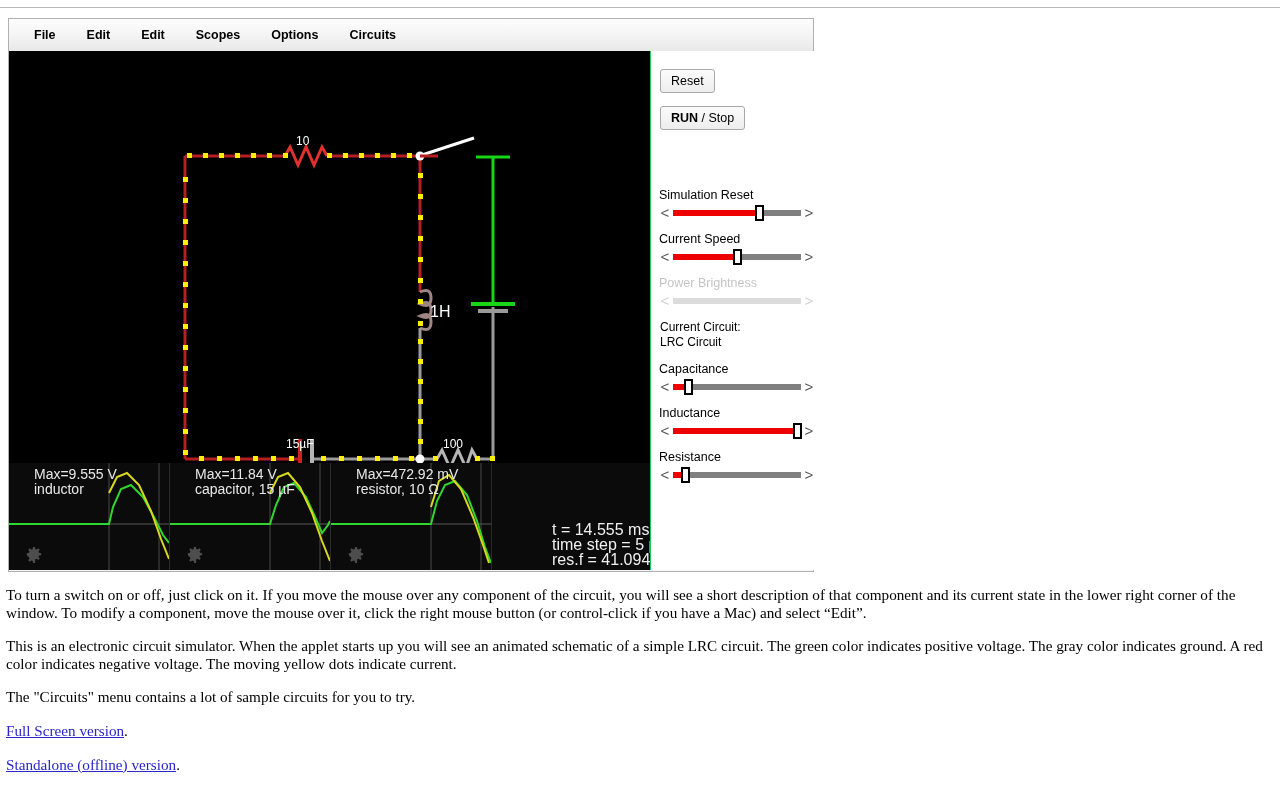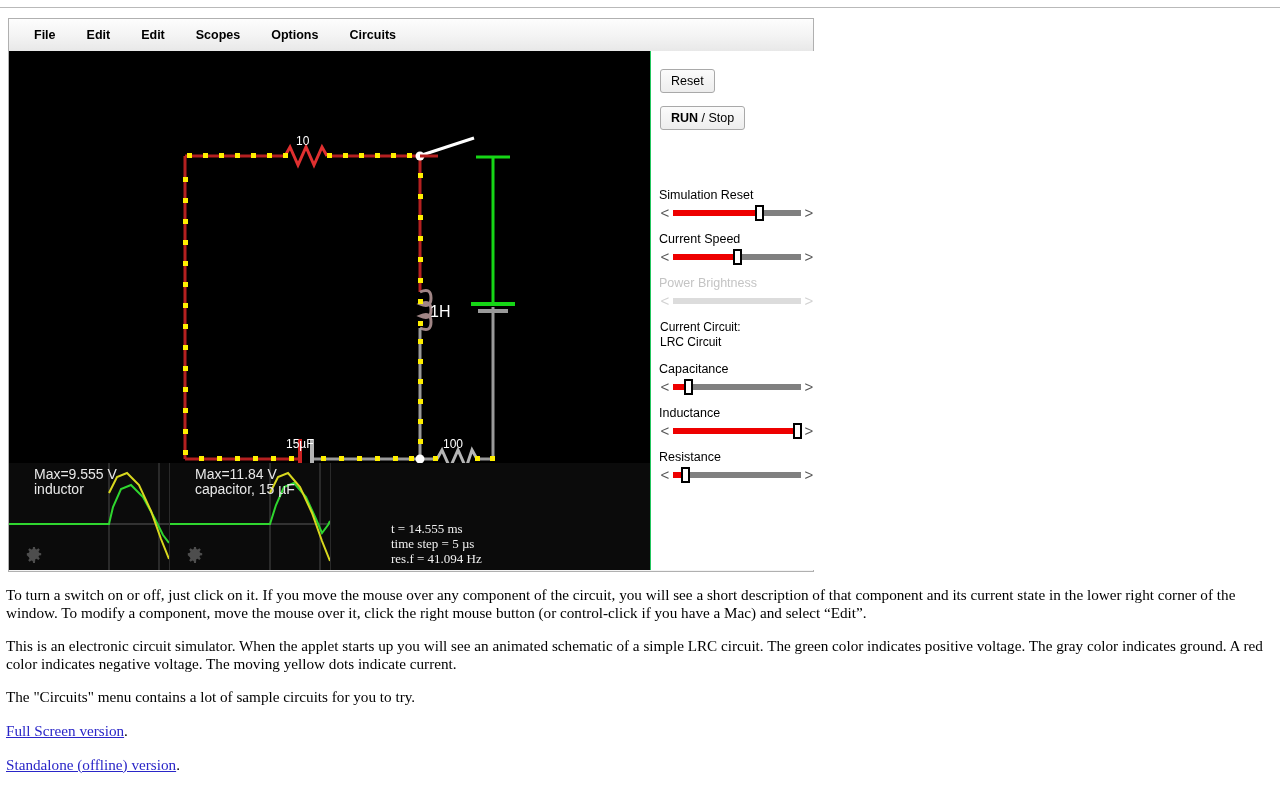--- a/index.html
+++ b/index.html
@@ -32,22 +32,22 @@
   .circuit-svg{position:absolute;left:0;top:0;}
 
   
   .scopes{position:absolute;left:0;top:412px;width:641px;height:107px;background:#0b0b0b;display:flex;}
   .scope{position:relative;width:160px;height:107px;border-right:1px solid #2a2a2a;overflow:hidden;}
   .scope-label{position:absolute;left:0;top:4px;font-family:"Liberation Sans",sans-serif;
     font-size:14px;color:#e8e8e8;line-height:15px;z-index:3;white-space:nowrap;margin-left:25px;}
   .scope-svg{position:absolute;left:0;top:0;}
   .gear{position:absolute;left:16px;bottom:6px;width:18px;height:18px;z-index:4;cursor:pointer;}
   .infobox{position:relative;flex:1;height:107px;}
-  .infobox .line{position:absolute;left:60px;font-family:Liberation Serif, serif;
-    font-size:13px;color:#efefef;white-space:nowrap;}
+  .infobox .line{position:absolute;left:60px;font-family:Liberation Sans, sans-serif;
+    font-size:16px;color:#efefef;white-space:nowrap;}
   .infobox .l1{top:58px;} .infobox .l2{top:73px;} .infobox .l3{top:88px;}
 
   
   .panel{position:absolute;left:641px;top:0;width:163px;height:519px;background:#fff;
     border-left:1px solid #22c55e;}
   .btn{position:absolute;font-family:"Liberation Sans",sans-serif;font-size:12.5px;
     background:linear-gradient(to bottom,#fbfbfb,#ededed);border:1px solid #a9a9a9;border-radius:3px;
     padding:4px 10px;cursor:pointer;color:#000;}
   #reset-btn{left:9px;top:18px;}
   #run-btn{left:9px;top:55px;}
@@ -243,20 +243,37 @@
             <div class="scope-label">
               <div>Max=11.84 V</div>
               <div>capacitor, 15 µF</div>
             </div>
             <svg class="gear" viewBox="0 0 20 20">
               <path fill="#4d4d4d" d="M10 6.4a3.6 3.6 0 100 7.2 3.6 3.6 0 000-7.2zm0 5.4a1.8 1.8 0 110-3.6 1.8 1.8 0 010 3.6z"></path>
               <path fill="#4d4d4d" d="M8.9 1h2.2l.35 2.4 1.5.62 1.95-1.42 1.55 1.55-1.42 1.95.62 1.5L18 8v2.2l-2.4.35-.62 1.5 1.42 1.95-1.55 1.55-1.95-1.42-1.5.62L11.1 19H8.9l-.35-2.4-1.5-.62-1.95 1.42-1.55-1.55 1.42-1.95-.62-1.5L2 10.2V8l2.35-.4.62-1.5L3.55 4.15 5.1 2.6l1.95 1.42 1.5-.62z"></path>
             </svg>
           </div>
 
+          <div class="scope">
+            <svg class="scope-svg" width="160" height="107" viewBox="0 0 160 107">
+              <line x1="100" y1="0" x2="100" y2="107" stroke="#4a4a4a" stroke-width="1"></line>
+              <line x1="150" y1="0" x2="150" y2="107" stroke="#4a4a4a" stroke-width="1"></line>
+              <line x1="0" y1="61" x2="160" y2="61" stroke="#5a5a5a" stroke-width="1"></line>
+              <polyline points="0,61 100,61 106,38 114,22 124,18 136,32 146,58 154,84 160,100" fill="none" stroke="#2fd62f" stroke-width="2"></polyline>
+              <polyline points="100,44 108,18 118,12 130,26 142,54 152,82 158,100" fill="none" stroke="#d8d81e" stroke-width="2"></polyline>
+            </svg>
+            <div class="scope-label">
+              <div>Max=472.92 mV</div>
+              <div>resistor, 10 Ω</div>
+            </div>
+            <svg class="gear" viewBox="0 0 20 20">
+              <path fill="#4d4d4d" d="M10 6.4a3.6 3.6 0 100 7.2 3.6 3.6 0 000-7.2zm0 5.4a1.8 1.8 0 110-3.6 1.8 1.8 0 010 3.6z"></path>
+              <path fill="#4d4d4d" d="M8.9 1h2.2l.35 2.4 1.5.62 1.95-1.42 1.55 1.55-1.42 1.95.62 1.5L18 8v2.2l-2.4.35-.62 1.5 1.42 1.95-1.55 1.55-1.95-1.42-1.5.62L11.1 19H8.9l-.35-2.4-1.5-.62-1.95 1.42-1.55-1.55 1.42-1.95-.62-1.5L2 10.2V8l2.35-.4.62-1.5L3.55 4.15 5.1 2.6l1.95 1.42 1.5-.62z"></path>
+            </svg>
+          </div>
 
           <div class="infobox">
             <div class="line l1">t = 14.555 ms</div>
             <div class="line l2">time step = 5 µs</div>
             <div class="line l3">res.f = 41.094 Hz</div>
           </div>
         </div>
       </div>
 
       <div class="panel">

